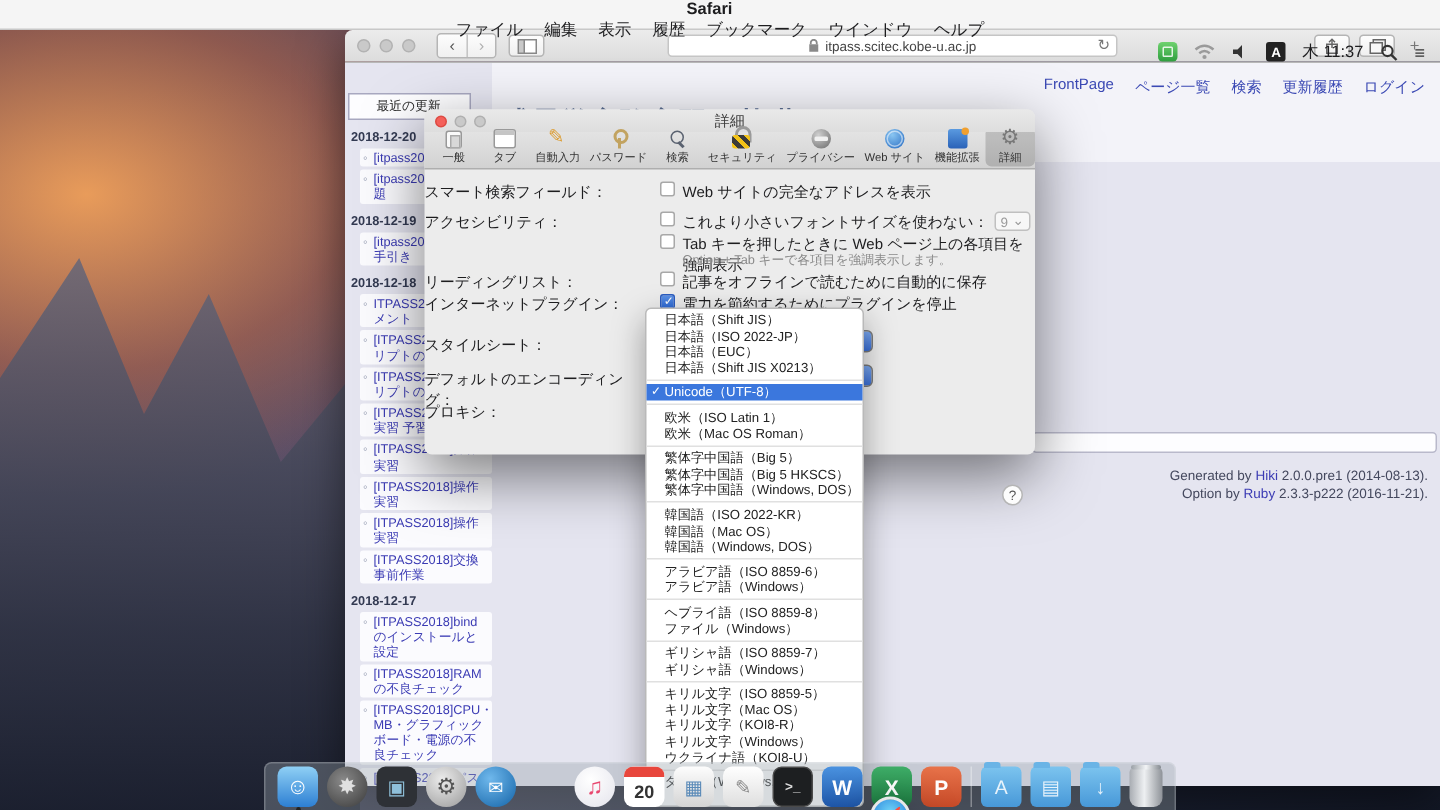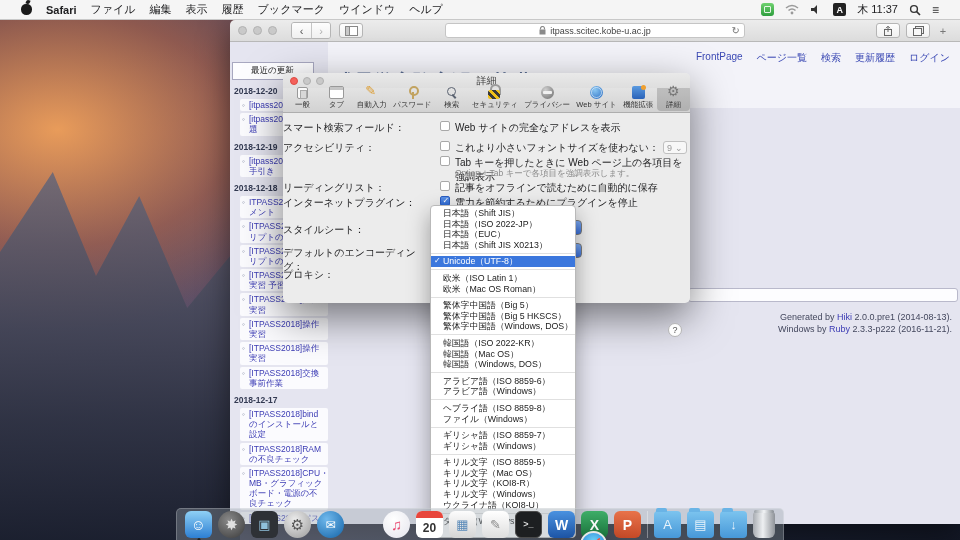--- a/index.html
+++ b/index.html
@@ -9,21 +9,21 @@
       radial-gradient(ellipse 420px 280px at 6% 24%, rgba(240,160,90,0.95), rgba(190,105,70,0.55) 42%, rgba(120,70,70,0) 72%),
       radial-gradient(ellipse 700px 420px at 28% 62%, rgba(110,95,125,0.55), rgba(40,40,60,0) 70%),
       linear-gradient(162deg, #4c4258 0%, #5c4a5e 22%, #3a3a52 55%, #20263a 80%, #131826 100%);
   }
   .ridge { position:absolute; left:0; top:140px; width:240px; height:400px; opacity:.85;
     background:linear-gradient(180deg,#6d6d80,#2b3040 70%,#171c2a);
     clip-path:polygon(0 28%, 22% 8%, 40% 34%, 58% 14%, 78% 42%, 100% 26%, 100% 100%, 0 100%); }
 
   
   .menubar { position:absolute; left:0; top:0; width:960px; height:20px; background:#f5f5f5;
-    border-bottom:1px solid #c8c8c8; display:flex; align-items:center; padding:0 21px; font-size:11px; color:#1d1d1f; z-index:50; }
+    border-bottom:1px solid #c8c8c8; display:flex; align-items:center; padding:0 10px; font-size:11px; color:#1d1d1f; z-index:50;flex-direction:column; }
   .apple { width:11px; height:11px; background:#1a1a1a; border-radius:45% 45% 48% 48%; position:relative; margin-right:14px; }
   .apple::before { content:""; position:absolute; top:-4px; left:5px; width:4px; height:4px; background:#1a1a1a; border-radius:60% 0 60% 0; transform:rotate(20deg); }
   .mb-app { font-weight:bold; margin-right:14px; }
   .mb-items { display:flex; gap:14px; }
   .mb-right { margin-left:auto; display:flex; align-items:center; gap:11px; }
   .mb-green { width:13px; height:13px; border-radius:3px; background:linear-gradient(180deg,#6fd26f,#2e9e3e); position:relative; }
   .mb-green::after { content:""; position:absolute; inset:3px; border:1px solid rgba(255,255,255,.85); border-radius:1px; }
   .mb-input-a { width:13px; height:13px; border-radius:2px; background:#222; color:#fff; font-size:9px; font-weight:bold; display:flex; align-items:center; justify-content:center; }
   .mb-clock { font-size:11px; }
   .mb-lines { font-size:12px; color:#333; }
@@ -275,21 +275,21 @@
             <div class="sb-entry item">[ITPASS2018]CPU・MB・グラフィックボード・電源の不良チェック</div>
             <div class="sb-entry item">[ITPASS2018]パスの設定</div>
           </div>
 
       </div>
 
       <div class="content-bottom-box"></div>
 
       <div class="footer">
         <div><span>Generated by </span><a>Hiki</a><span> 2.0.0.pre1 (2014-08-13).</span></div>
-        <div><span>Windows by </span><a>Ruby</a><span> 2.3.3-p222 (2016-11-21).</span></div>
+        <div><span>Option by </span><a>Ruby</a><span> 2.3.3-p222 (2016-11-21).</span></div>
       </div>
     </div>
   </div>
 
   <div class="prefs">
     <div class="p-titlebar">
       <span class="p-lights">
         <span class="p-light red"></span>
         <span class="p-light"></span>
         <span class="p-light"></span>

